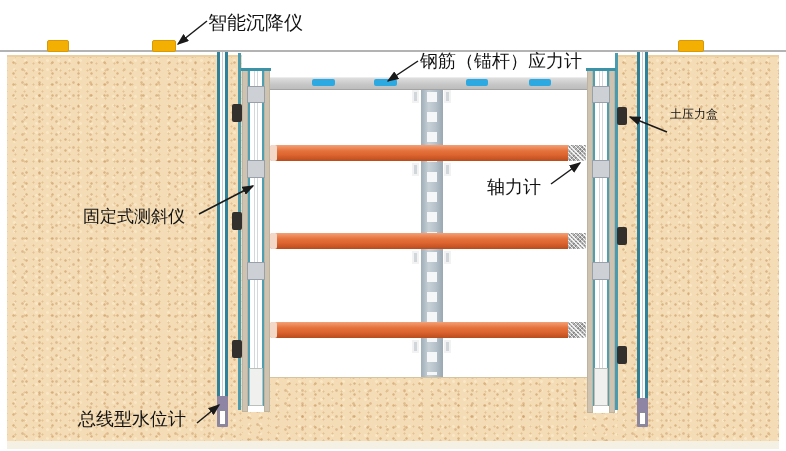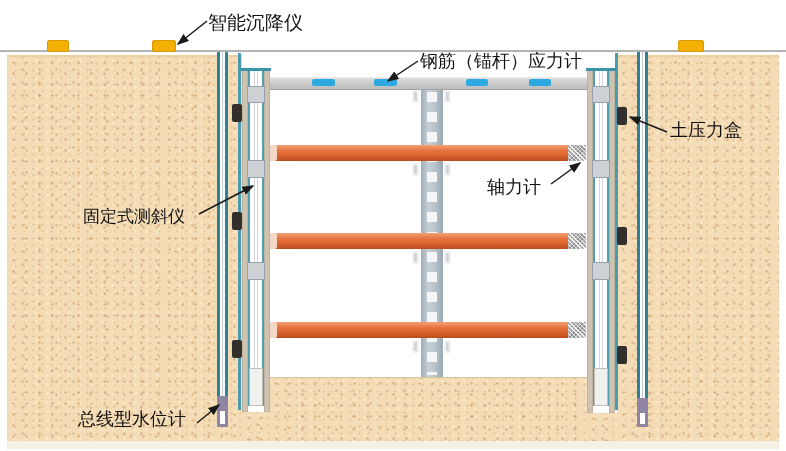--- a/index.html
+++ b/index.html
@@ -158,18 +158,18 @@
     <line x1="207" y1="21" x2="178" y2="44" stroke="#1a1a1a" stroke-width="1.5" marker-end="url(#ah)"></line>
     <line x1="418" y1="61" x2="388" y2="81" stroke="#1a1a1a" stroke-width="1.5" marker-end="url(#ah)"></line>
     <line x1="667" y1="132" x2="630" y2="117" stroke="#1a1a1a" stroke-width="1.5" marker-end="url(#ah)"></line>
     <line x1="551" y1="184" x2="580" y2="163" stroke="#1a1a1a" stroke-width="1.5" marker-end="url(#ah)"></line>
     <line x1="199" y1="214" x2="253" y2="186" stroke="#1a1a1a" stroke-width="1.5" marker-end="url(#ah)"></line>
     <line x1="197" y1="423" x2="219" y2="405" stroke="#1a1a1a" stroke-width="1.5" marker-end="url(#ah)"></line>
   </svg>
 
   <div class="label" style="left:208px;top:10px;font-size:19px;">智能沉降仪</div>
   <div class="label" style="left:420px;top:49px;font-size:18px;">钢筋（锚杆）应力计</div>
-  <div class="label" style="left:670px;top:118px;font-size:18px;">土压力盒</div>
+  <div class="label" style="left:670px;top:106px;font-size:12px;">土压力盒</div>
   <div class="label" style="left:487px;top:175px;font-size:18px;">轴力计</div>
   <div class="label" style="left:78px;top:407px;font-size:18px;">总线型水位计</div>
   <div class="label" style="left:83px;top:205px;font-size:17px;">固定式测斜仪</div>
 
 </div>
 
 </body></html>

